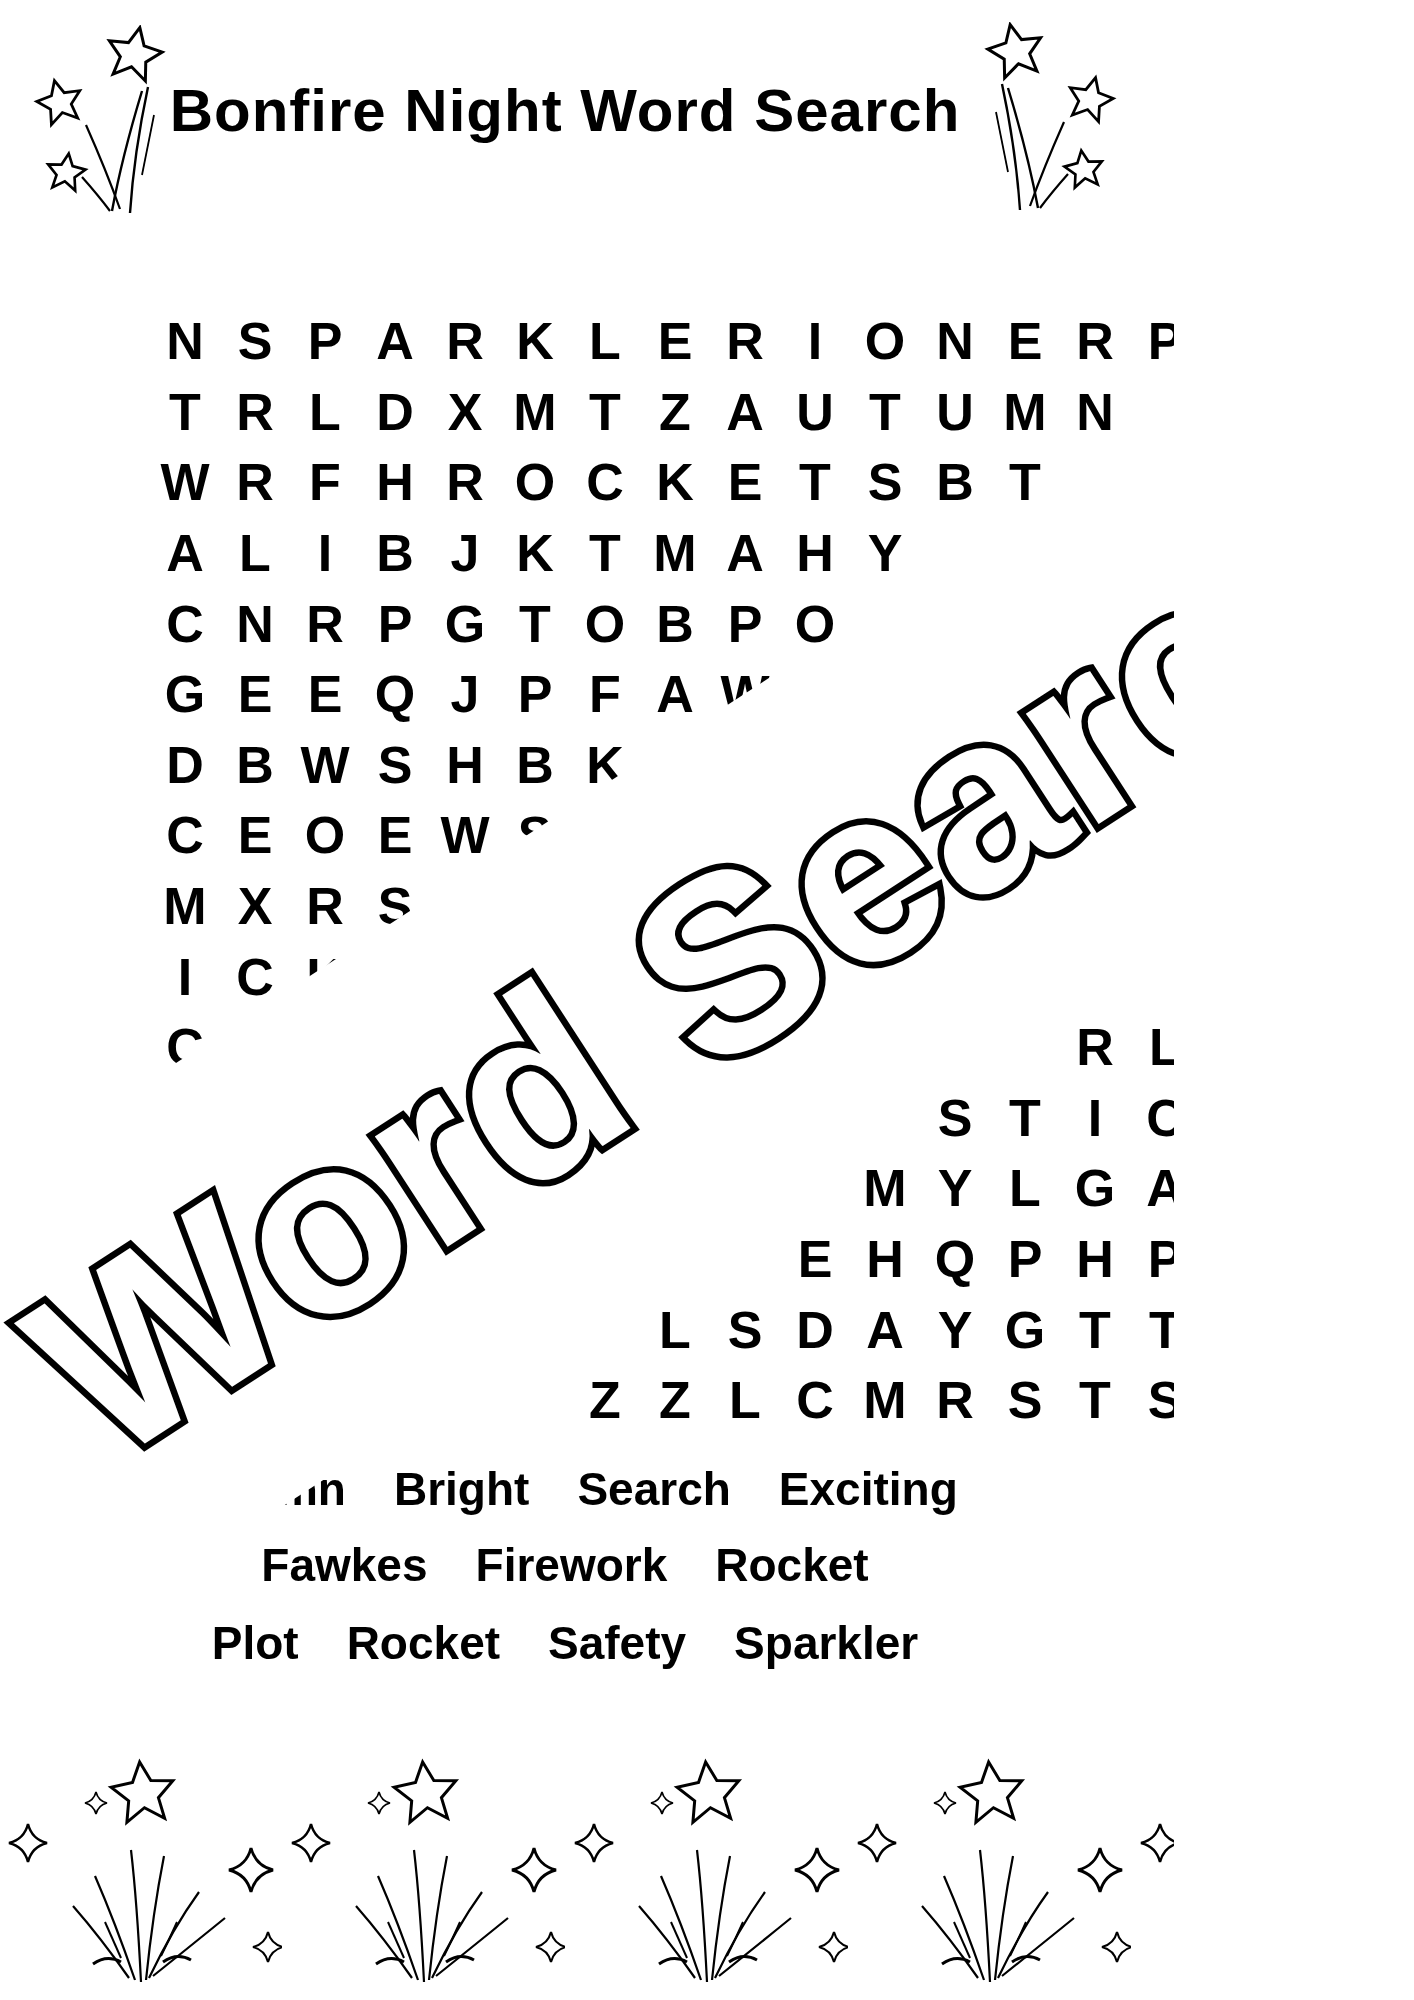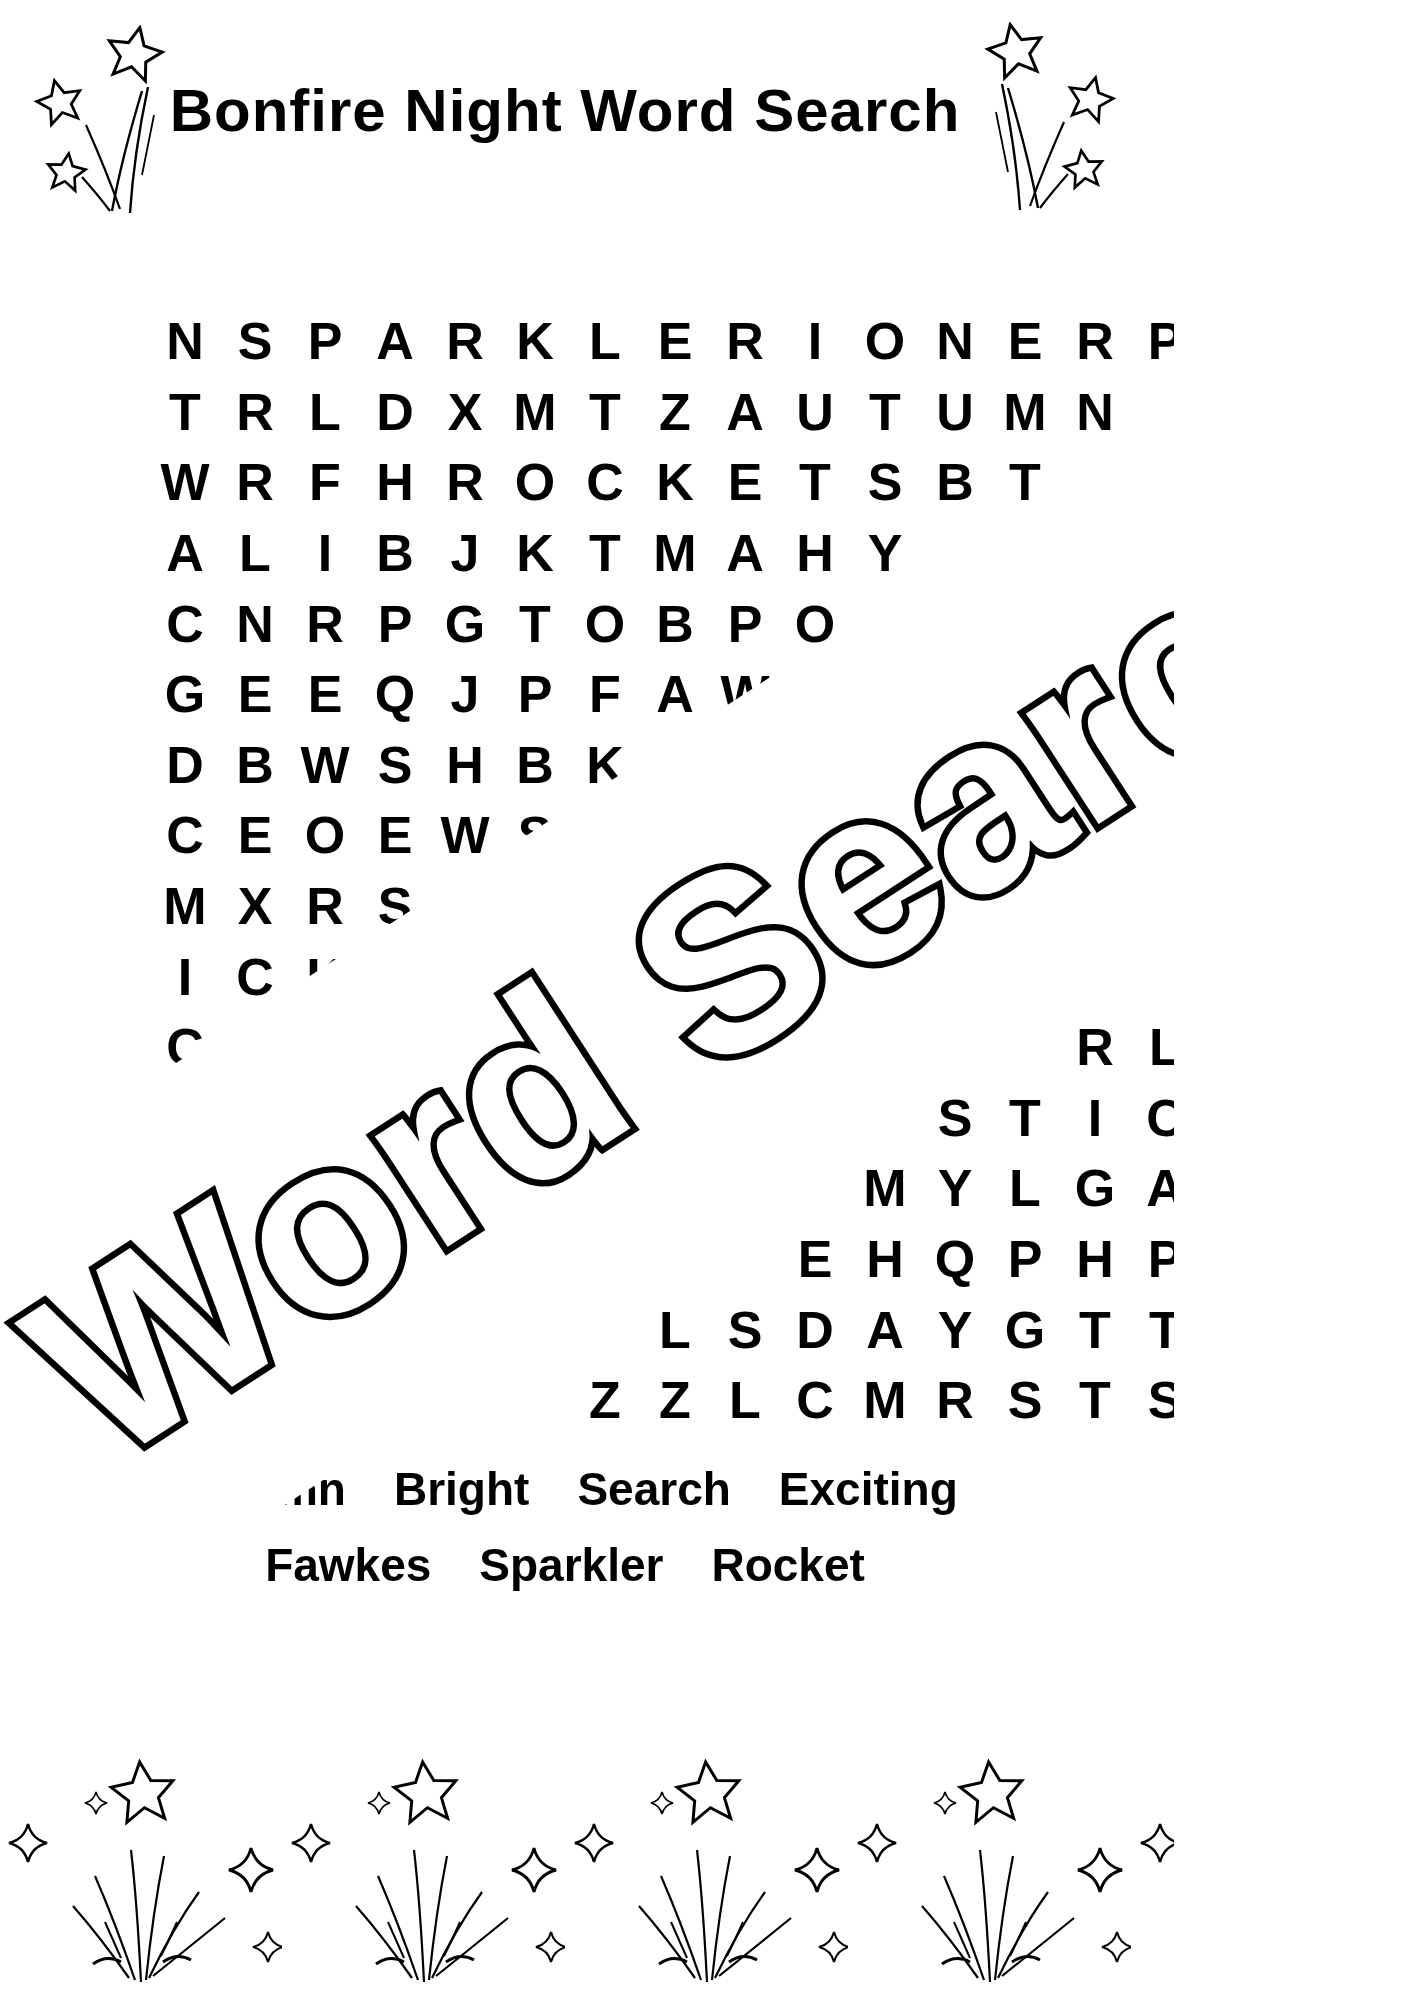--- a/index.html
+++ b/index.html
@@ -336,22 +336,28 @@
     </div>
 
   <div id="word-row-1" class="word-row">
     <span>Autumn</span>
     <span>Bright</span>
     <span>Search</span>
     <span>Exciting</span>
   </div>
   <div id="word-row-2" class="word-row">
     <span>Fawkes</span>
+    <span>Firework</span>
+    <span>Rocket</span>
+  </div>
+  <div id="word-row-3" class="word-row">
+    <span>Plot</span>
+    <span>Rocket</span>
+    <span>Safety</span>
     <span>Sparkler</span>
-    <span>Rocket</span>
   </div>
 
   <div id="watermark-band">
     <span id="watermark-text">Word Search</span>
   </div>
 
   <div id="fireworks-row">
       <svg class="burst" viewBox="0 0 280 240" fill="none" stroke="#000">
       <path d="M0,-28 L8,-11 L27,-8.7 L13,4.6 L16.5,23 L0,12 L-16.5,23 L-13,4.6 L-27,-8.7 L-8,-11 Z" transform="translate(142,42) rotate(-6) scale(1.15)" fill="#fff" stroke-width="2.6"></path>
       <path d="M20,0 Q24,16 40,20 Q24,24 20,40 Q16,24 0,20 Q16,16 20,0 Z" transform="translate(8,72) scale(0.95)" fill="#fff" stroke-width="2.6"></path>

